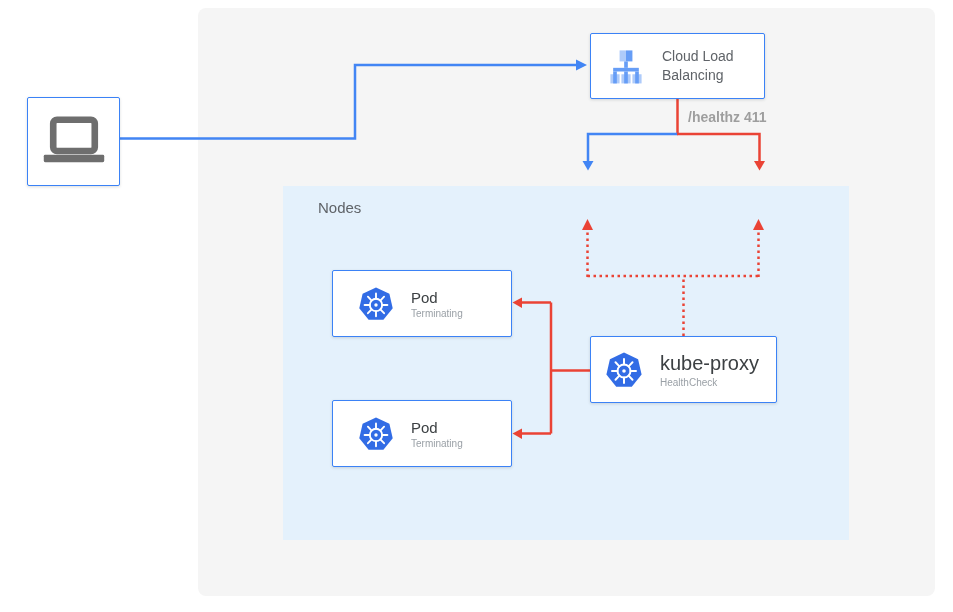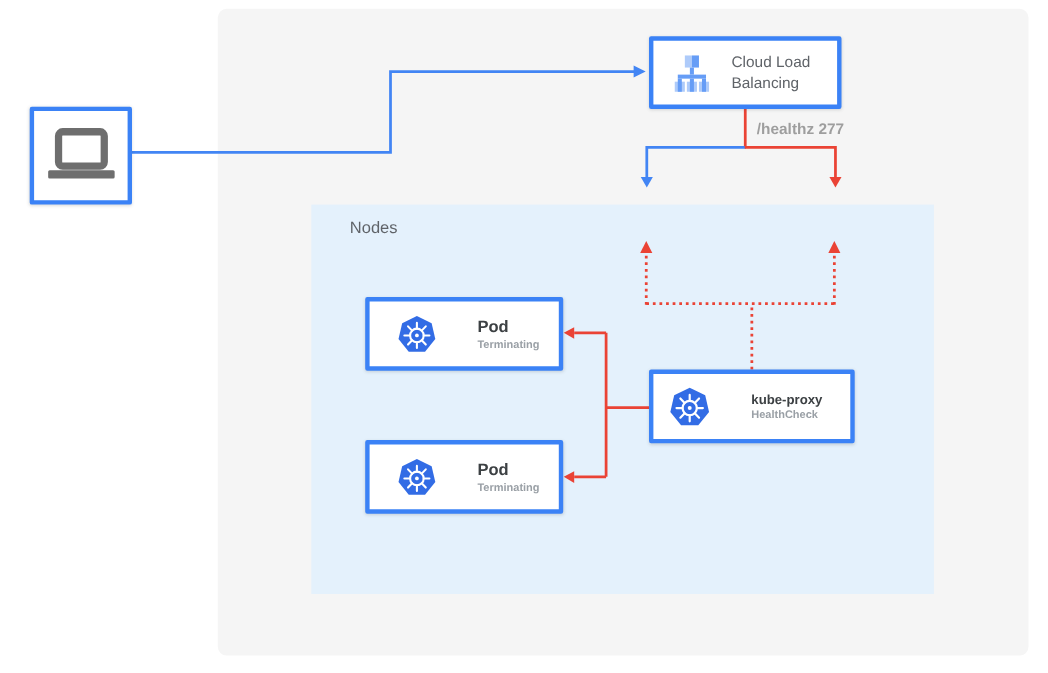--- a/index.html
+++ b/index.html
@@ -15,21 +15,21 @@
   .nodes-container {
     position:absolute; left:283px; top:186px; width:566px; height:354px;
     background:var(--c-nodes_bg,#E4F1FC);
   }
   .nodes-label {
     position:absolute; left:20px; top:13px;
     font-size:15px; color:var(--c-text_gray,#5F6368);margin-left:15px;
   }
   .card {
     position:absolute; background:#ffffff;
-    border:4px solid #3b82f6; border-radius:2px;
+    border:1px solid #3b82f6; border-radius:2px;
     box-shadow:0 1px 3px rgba(60,64,67,0.18);
     box-sizing:border-box;
     display:flex; align-items:center;
   }
   .client-box { left:27px; top:97px; width:93px; height:89px; justify-content:center; }
   .clb-box { left:590px; top:33px; width:175px; height:66px; padding-left:13px; }
   .clb-text {
     margin-left:14px; width:96px;
     font-size:14px; line-height:19px; color:var(--c-text_gray,#5F6368);
   }
@@ -38,24 +38,24 @@
     font-weight:bold; font-size:14px; line-height:17px;
     color:var(--c-text_dark_strong,#202124);
   }
   .nodeport-box { left:512px; top:171px; width:149px; height:46px; }
   .hc-nodeport-box { left:683px; top:171px; width:147px; height:46px; }
   .hc-nodeport-box .port-label { width:100px; }
   .pod-box { width:180px; height:67px; padding-left:24px; }
   .pod-box-1 { left:332px; top:270px; }
   .pod-box-2 { left:332px; top:400px; }
   .kproxy-box { left:590px; top:336px; width:187px; height:67px; padding-left:13px; }
-  .stack { margin-left:36px;font-weight:bold; }
+  .stack { margin-left:16px; }
   .stack .title { font-size:15px; color:var(--c-text_dark,#3C4043); }
   .stack .subtitle { font-size:10px; color:var(--c-text_light_gray,#9AA0A6); margin-top:2px; }
-  .kproxy-box .stack .title { font-size:12px; }
+  .kproxy-box .stack .title { font-size:20px; }
   .healthz-label {
     position:absolute; left:688px; top:109px;
     font-size:14px; font-weight:bold; color:#9E9E9E;
   }
   .connectors {
     position:absolute; left:0; top:0; width:953px; height:612px;
     pointer-events:none;
   }
   .ln-blue { stroke:var(--c-blue,#4285F4); stroke-width:2.5; fill:none; }
   .ln-red { stroke:var(--c-red,#EA4335); stroke-width:2.5; fill:none; }
@@ -130,21 +130,21 @@
       </svg>
   </div>
 
   <div class="card clb-box">
     <svg width="44" height="44" viewBox="0 0 48 48">
         <use href="#clb-icon"></use>
       </svg>
     <div class="clb-text">Cloud Load Balancing</div>
   </div>
 
-  <div class="healthz-label">/healthz 277</div>
+  <div class="healthz-label">/healthz 411</div>
 
 
 
   <div class="card pod-box pod-box-1">
     <svg width="38" height="38" viewBox="0 0 40 40">
         <use href="#k8s-logo"></use>
       </svg>
     <div class="stack">
       <div class="title">Pod</div>
       <div class="subtitle">Terminating</div>

